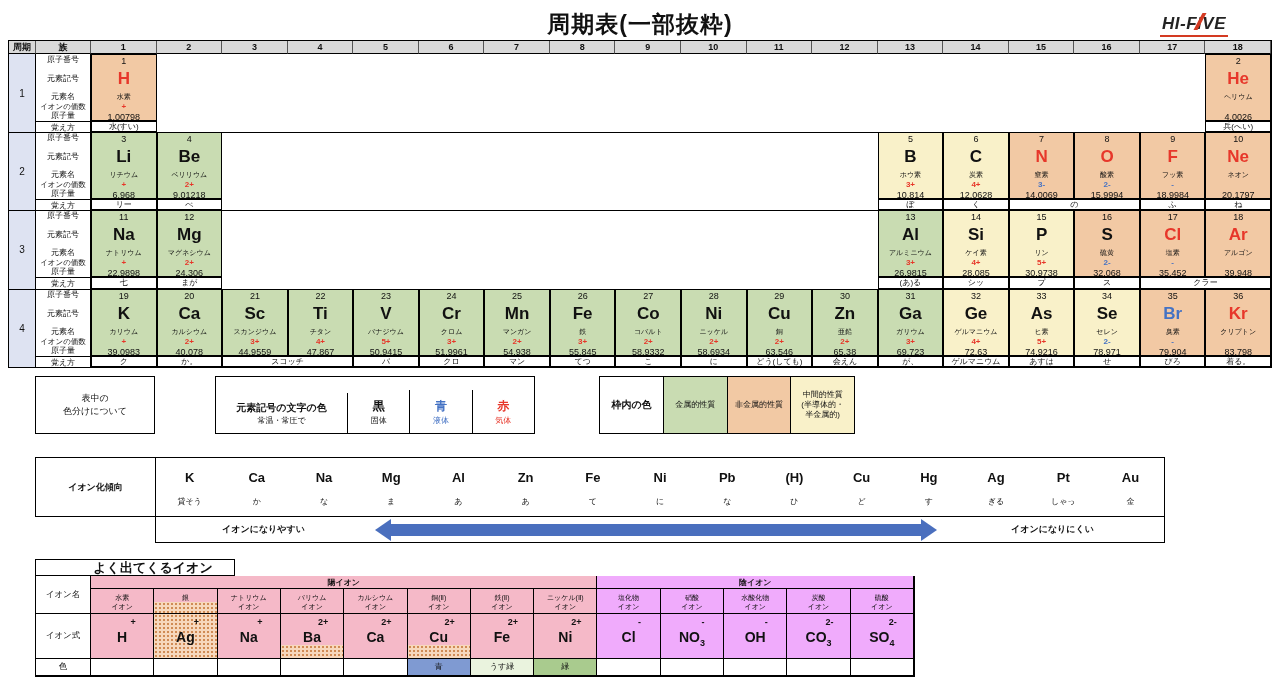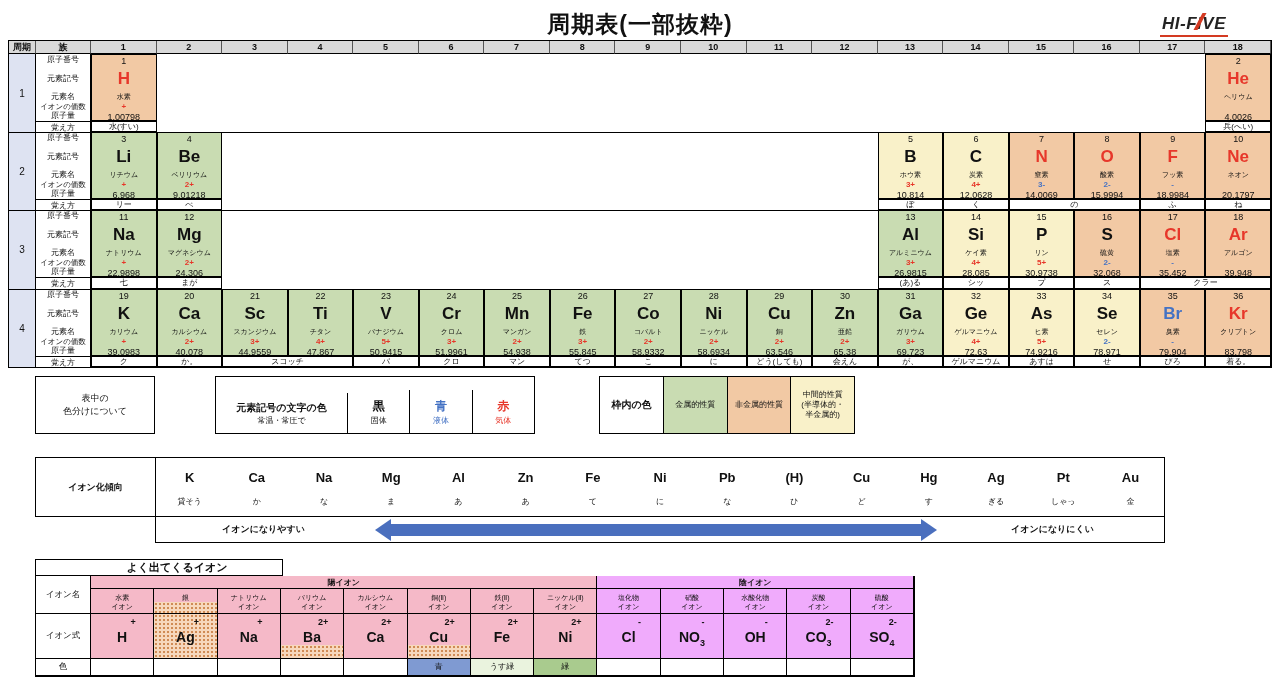--- a/index.html
+++ b/index.html
@@ -81,22 +81,22 @@
                display:flex; align-items:center; font-size:9px; font-weight:bold; }
   .ioniz-easy { width:215px; text-align:center; }
   .ioniz-hard { flex:1; text-align:center; }
   .arrow { position:relative; width:530px; height:12px; background:#4a6fbe; margin:0 20px; }
   .arrow::before { content:""; position:absolute; left:-16px; top:-5px; width:0; height:0;
                    border:11px solid transparent; border-left:none; border-right:16px solid #4a6fbe; }
   .arrow::after  { content:""; position:absolute; right:-16px; top:-5px; width:0; height:0;
                    border:11px solid transparent; border-right:none; border-left:16px solid #4a6fbe; }
   
   .iontab-wrap { margin:16px 0 0 35px; }
-  .iontab-hdr { width:248px; height:17px; border:1.2px solid #000; text-align:center;
-                line-height:15px; font-size:11px; font-weight:bold;padding-left:36px; }
+  .iontab-hdr { width:200px; height:17px; border:1.2px solid #000; text-align:center;
+                line-height:15px; font-size:13px; font-weight:bold;padding-left:36px; }
   .iontab { width:880px; display:grid; border:1.2px solid #000; border-top:none;
             grid-template-columns:55px repeat(13,1fr);
             grid-template-rows:13px 25px 45px 17px; }
   .iontab > div { border-right:1px solid #000; border-bottom:1px solid #000; min-width:0; position:relative; }
   .it-lab { display:flex; align-items:center; justify-content:center; font-size:8.5px; background:#fff; }
   .it-type { font-size:8px; font-weight:bold; text-align:center; line-height:13px; }
   .it-name { font-size:7px; text-align:center; line-height:9px; padding-top:4px; }
   .it-form { text-align:center; }
   .it-form .chg { display:block; height:14px; line-height:16px; font-size:9px; font-weight:bold;
                   transform:translateX(11px); }

